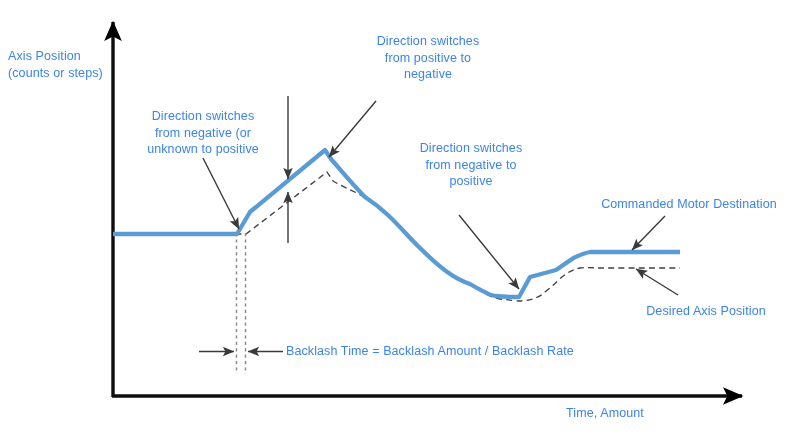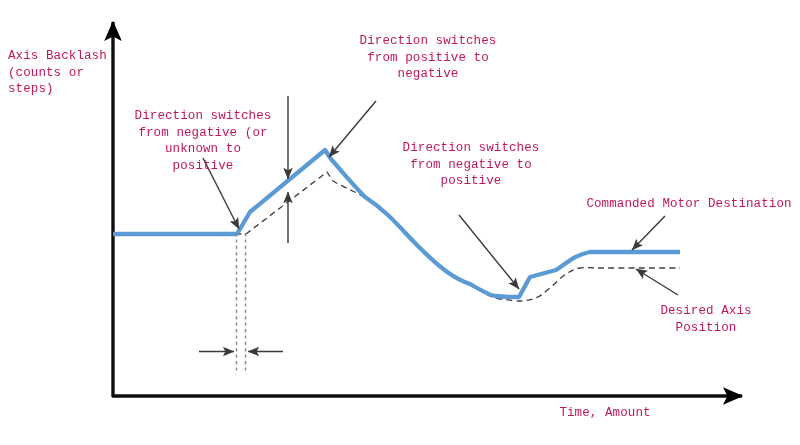--- a/index.html
+++ b/index.html
@@ -20,22 +20,22 @@
   }
   #diagram-svg {
     position: absolute;
     left: 0;
     top: 0;
     width: 800px;
     height: 445px;
   }
   .lbl {
     position: absolute;
-    font-family: Liberation Mono, monospace;
-    color: #be185d;
+    font-family: Liberation Sans, sans-serif;
+    color: #3b82f6;
     font-size: 12.5px;
     line-height: 16.5px;
     white-space: pre-line;
     letter-spacing: 0.1px;
   }
   .lbl.center { text-align: center; }
   .lbl.left { text-align: left; }
 </style>
 </head>
 <body>
@@ -107,21 +107,21 @@
       <line x1="376" y1="101" x2="329" y2="157" stroke="#3a3a3a" stroke-width="1.4" marker-end="url(#arrowBlackThin)"></line>
 
       <line x1="459" y1="215" x2="519" y2="289" stroke="#3a3a3a" stroke-width="1.4" marker-end="url(#arrowBlackThin)"></line>
 
       <line x1="665" y1="216" x2="632" y2="250" stroke="#3a3a3a" stroke-width="1.4" marker-end="url(#arrowBlackThin)"></line>
 
       <line x1="678" y1="295" x2="636" y2="269" stroke="#3a3a3a" stroke-width="1.4" marker-end="url(#arrowBlackThin)"></line>
     </g>
   </svg>
 
-  <div class="lbl left" style="left:8px; top:48px; width:110px;">Axis Backlash
+  <div class="lbl left" style="left:8px; top:48px; width:110px;">Axis Position
 (counts or steps)</div>
 
   <div class="lbl center" style="left:530px; top:405px; width:150px;">Time, Amount</div>
 
   <div class="lbl center" style="left:133px; top:108px; width:140px;">Direction switches
 from negative (or
 unknown to positive</div>
 
 
   <div class="lbl center" style="left:358px; top:33px; width:140px;">Direction switches
@@ -129,14 +129,15 @@
 negative</div>
 
   <div class="lbl center" style="left:400px; top:140px; width:142px;">Direction switches
 from negative to
 positive</div>
 
   <div class="lbl center" style="left:630px; top:303px; width:152px;">Desired Axis Position</div>
 
   <div class="lbl center" style="left:586px; top:196px; width:206px;">Commanded Motor Destination</div>
 
+  <div class="lbl left" style="left:286px; top:343px; width:330px;">Backlash Time = Backlash Amount / Backlash Rate</div>
 
 </div>
 
 </body></html>

